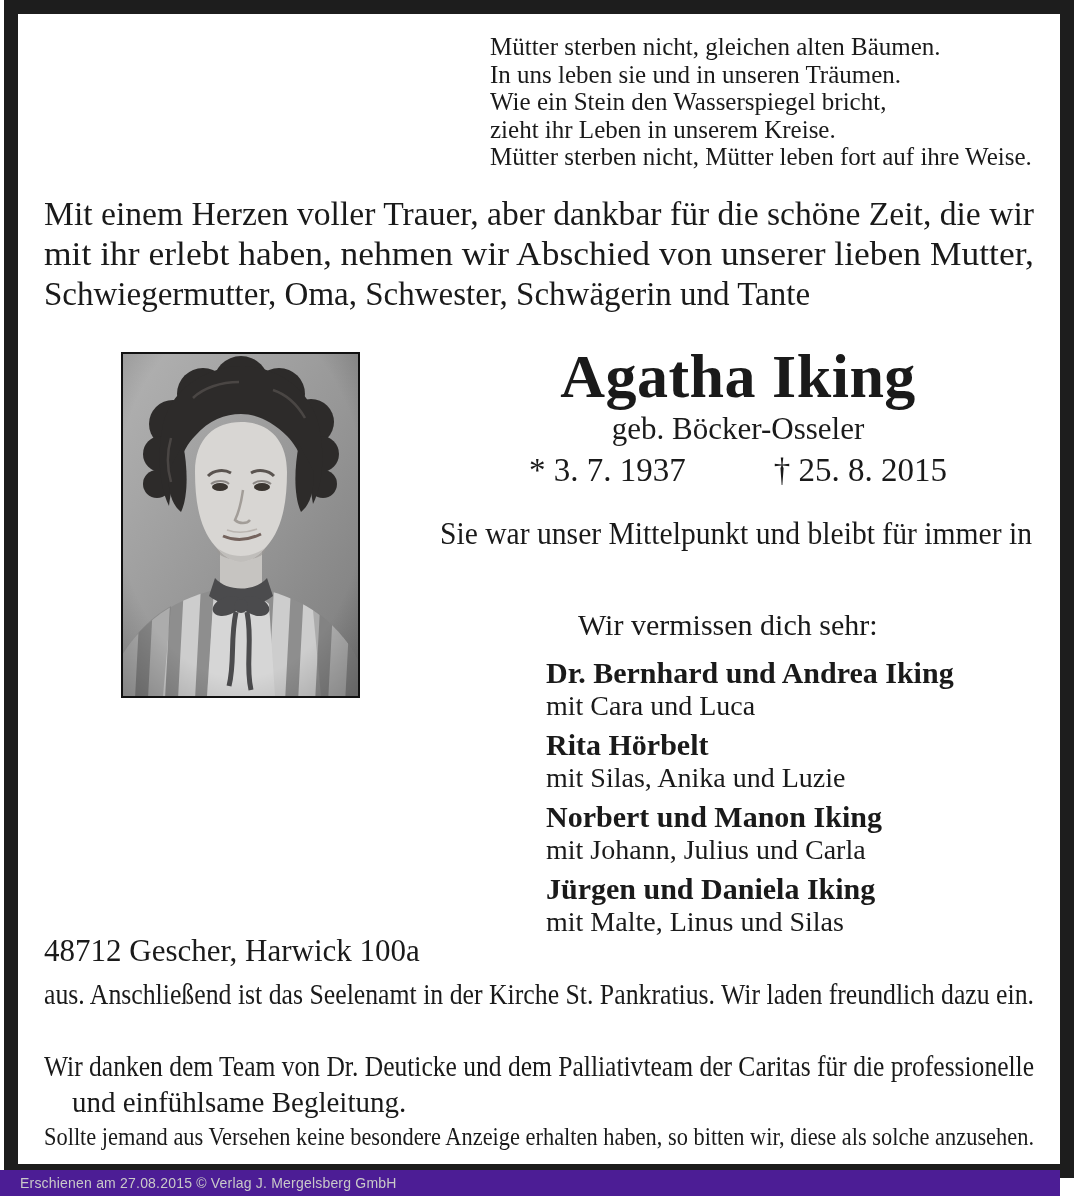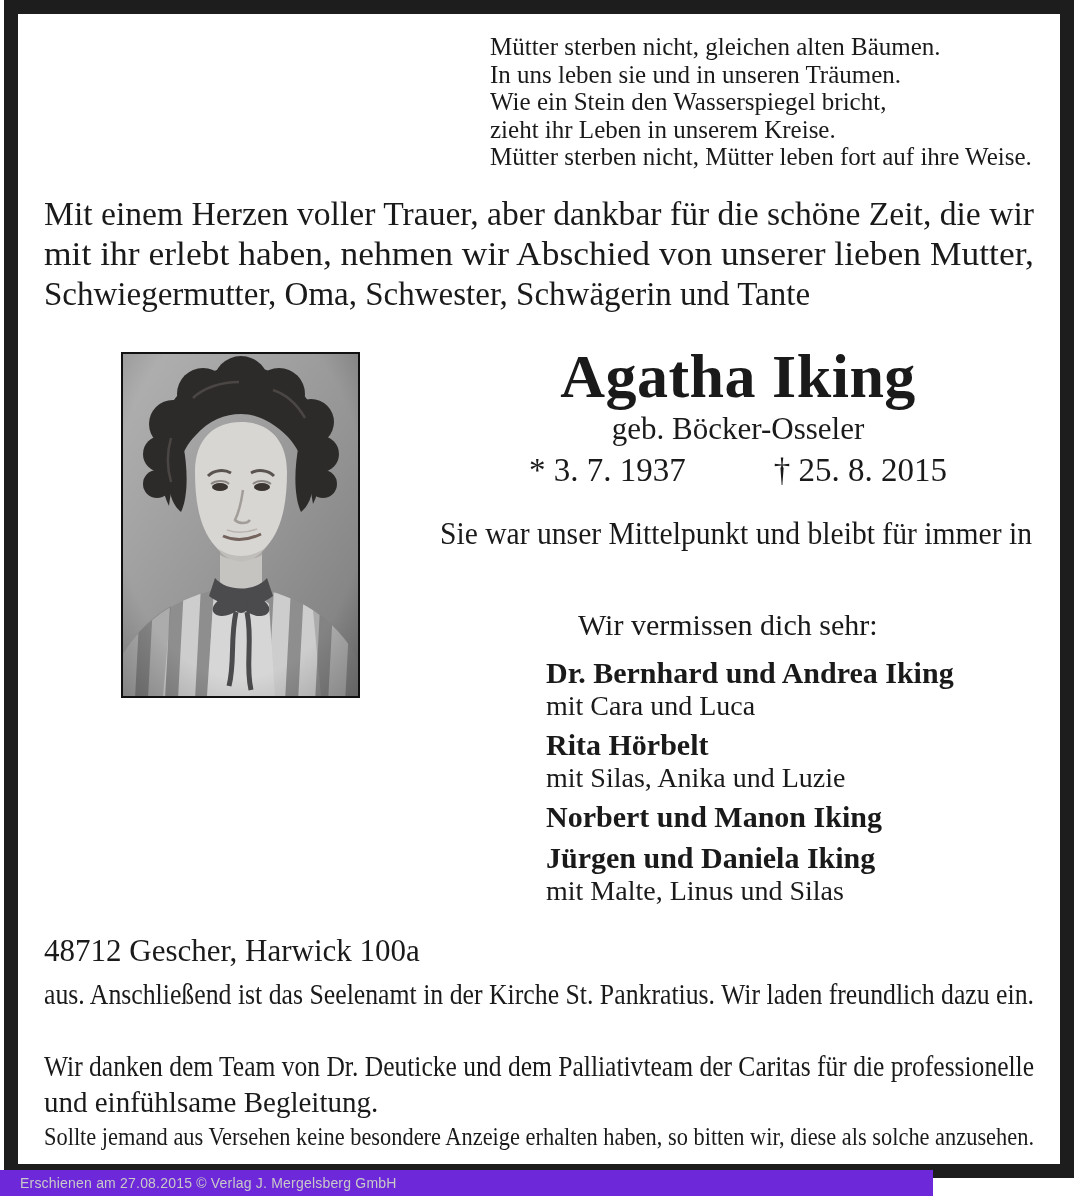--- a/index.html
+++ b/index.html
@@ -40,21 +40,21 @@
   .fname{font-weight:bold;font-size:30px;line-height:34px;}
   .fwith{font-size:28px;line-height:31px;}
 
   .address{left:44px;top:934px;font-size:31px;line-height:34px;}
 
   .funeral{left:44px;top:976px;width:990px;font-size:29px;line-height:36px;}
   .thanks{left:44px;top:1048px;width:990px;font-size:29px;line-height:36px;}
   .notice{left:44px;top:1122px;width:990px;font-size:25px;line-height:30px;}
 
   .footerbar{
-    position:absolute;left:0;bottom:0;width:933px;height:26px;background:#6d28d9;
+    position:absolute;left:0;bottom:0;width:1060px;height:26px;background:#4c1d95;
     display:flex;align-items:center;
   }
   .footertext{
     font-family:"Liberation Sans", sans-serif;font-size:14px;color:#c9c9c9;
     padding-left:20px;letter-spacing:0.2px;
   }
 </style>
 </head>
 <body>
 
@@ -171,36 +171,37 @@
   <div class="family-entry">
     <div class="fname">Dr. Bernhard und Andrea Iking</div>
     <div class="fwith">mit Cara und Luca</div>
   </div>
   <div class="family-entry">
     <div class="fname">Rita Hörbelt</div>
     <div class="fwith">mit Silas, Anika und Luzie</div>
   </div>
   <div class="family-entry">
     <div class="fname">Norbert und Manon Iking</div>
+    <div class="fwith">mit Johann, Julius und Carla</div>
   </div>
   <div class="family-entry">
     <div class="fname">Jürgen und Daniela Iking</div>
     <div class="fwith">mit Malte, Linus und Silas</div>
   </div>
 </div>
 
 <div class="abs address">48712 Gescher, Harwick 100a</div>
 
 <div class="abs funeral">
   <div class="line"><span class="fit-fill" style="transform: scaleX(0.888278);">aus. Anschließend ist das Seelenamt in der Kirche St. Pankratius. Wir laden freundlich dazu ein.</span></div>
 </div>
 
 <div class="abs thanks">
   <div class="line"><span class="fit-fill" style="transform: scaleX(0.880379);">Wir danken dem Team von Dr. Deuticke und dem Palliativteam der Caritas für die professionelle</span></div>
-  <div class="line"><span class="fit-max" style="transform: scaleX(1);">und einfühlsame Begleitung.</span></div>
+  <div class="line"><span class="fit-max" style="transform: scaleX(1); margin-left: 28px;">und einfühlsame Begleitung.</span></div>
 </div>
 
 <div class="abs notice">
   <div class="line"><span class="fit-fill" style="transform: scaleX(0.895826);">Sollte jemand aus Versehen keine besondere Anzeige erhalten haben, so bitten wir, diese als solche anzusehen.</span></div>
 </div>
 
 <div class="footerbar">
   <span class="footertext">Erschienen am 27.08.2015 © Verlag J. Mergelsberg GmbH</span>
 </div>
 

